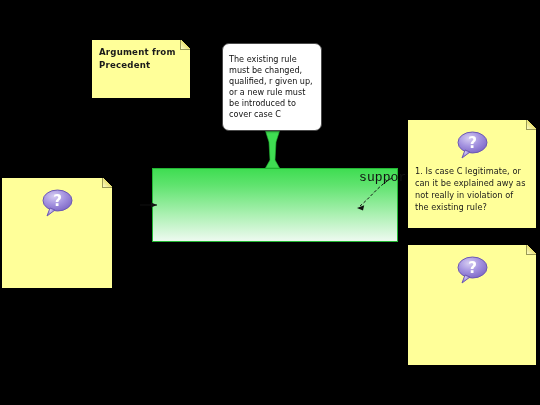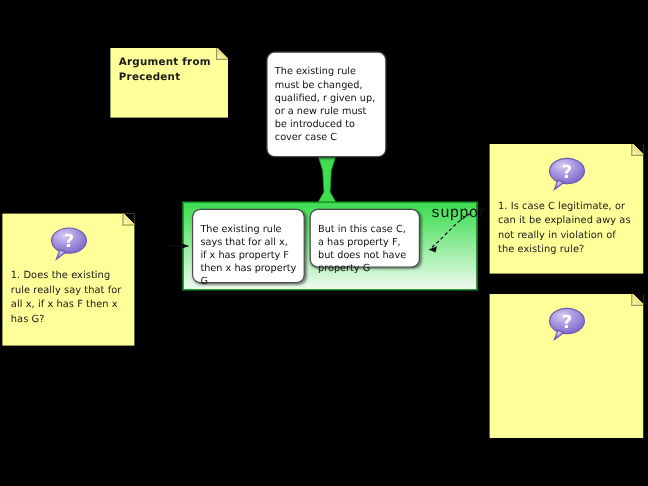--- a/index.html
+++ b/index.html
@@ -150,27 +150,21 @@
     <g>
       <path d="M 392 178 C 378 186, 372 196, 360 206" fill="none" stroke="#111111" stroke-width="1" stroke-dasharray="3,2"></path>
       <polygon points="357,208 364.2,205.3 363.0,210.4" fill="#111111"></polygon>
     </g>
   </svg>
 
   <div class="claim" id="claim-conclusion">
     <span>The existing rule must be changed, qualified, r given up, or a new rule must be introduced to cover case C</span>
   </div>
 
-  <div class="claim" id="claim-premise-1">
-    <span>The existing rule says that for all x, if x has property F then x has property G</span>
-  </div>
-
-  <div class="claim" id="claim-premise-2">
-    <span>But in this case C, a has property F, but does not have property G</span>
-  </div>
+
 
   <div id="support-label">support</div>
 
   <div class="sticky" id="note-argument">
     <span class="fold"></span>
     <div class="sticky-title">Argument from Precedent</div>
   </div>
 
   <div class="sticky" id="note-q1">
     <span class="fold"></span>
@@ -179,21 +173,20 @@
         <radialGradient id="bg1" cx="38%" cy="30%" r="78%">
           <stop offset="0%" stop-color="#d6cdf2"></stop>
           <stop offset="48%" stop-color="#a594e0"></stop>
           <stop offset="100%" stop-color="#7a64c4"></stop>
         </radialGradient>
       </defs>
       <ellipse cx="19.5" cy="12.5" rx="14.5" ry="10.5" fill="url(#bg1)" stroke="#6d59b4" stroke-width="1"></ellipse>
       <path d="M 12 20 L 9 28 L 17 22 Z" fill="url(#bg1)" stroke="#6d59b4" stroke-width="1"></path>
       <text x="19.5" y="18" text-anchor="middle" font-family="DejaVu Sans, sans-serif" font-size="15" font-weight="bold" fill="#ffffff">?</text>
     </svg>
-    <div class="sticky-text">1. Does the existing rule really say that for all x, if x has F then x has G?</div>
   </div>
 
   <div class="sticky" id="note-q2">
     <span class="fold"></span>
     <svg class="qbubble" width="38" height="30" viewBox="0 0 38 30" xmlns="http://www.w3.org/2000/svg">
       <defs>
         <radialGradient id="bg2" cx="38%" cy="30%" r="78%">
           <stop offset="0%" stop-color="#d6cdf2"></stop>
           <stop offset="48%" stop-color="#a594e0"></stop>
           <stop offset="100%" stop-color="#7a64c4"></stop>

